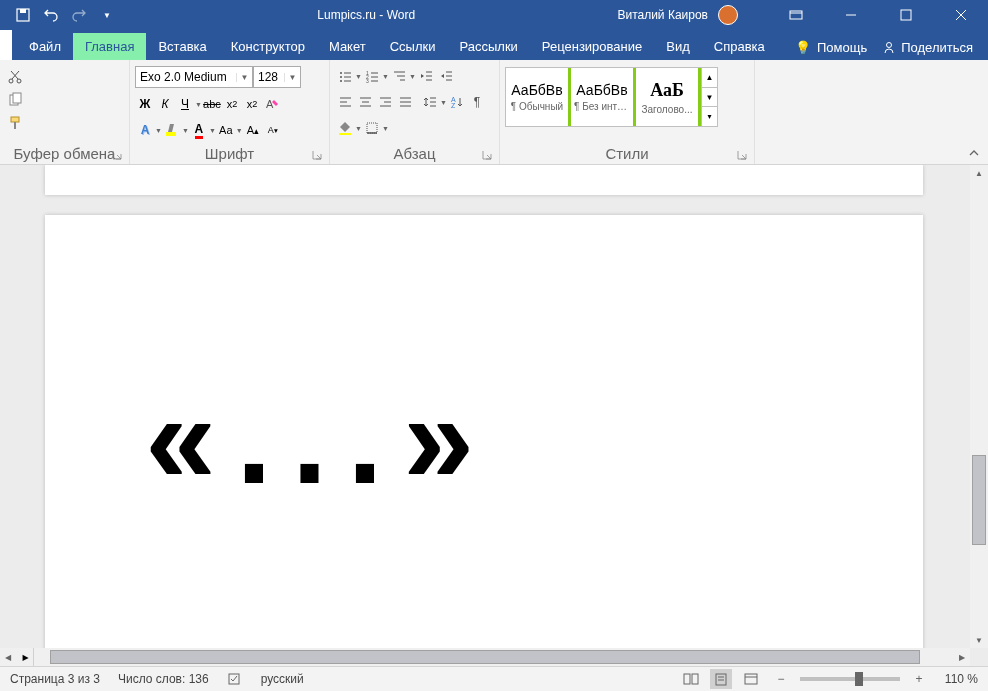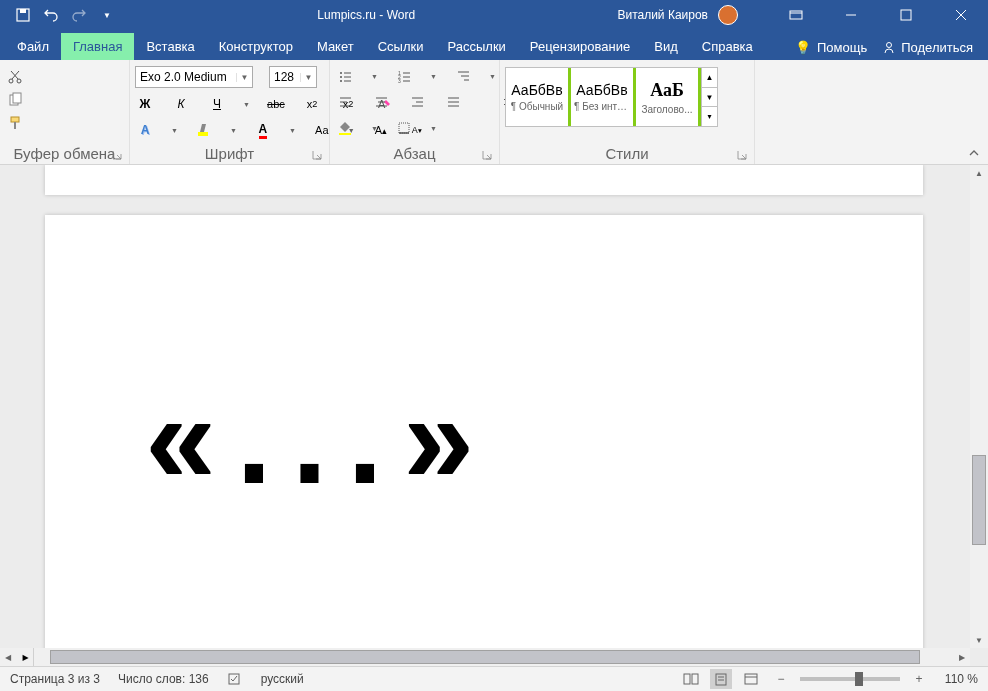--- a/index.html
+++ b/index.html
@@ -8,41 +8,41 @@
 
 .titlebar { height: 30px; background: #2b579a; display: flex; align-items: center; color: #fff; font-size: 12px; }
 .tb-left { display: flex; align-items: center; gap: 12px; padding-left: 15px; }
 .tb-icon { width: 16px; height: 16px; display: inline-flex; align-items: center; justify-content: center; }
 .tb-center { flex: 1; text-align: center; }
 .tb-right { display: flex; align-items: center; gap: 10px; padding-right: 5px; }
 .avatar { width: 20px; height: 20px; border-radius: 50%; background: #d97030; border: 1px solid #fff; display: inline-block; }
 .winbtn { width: 45px; height: 30px; display: flex; align-items: center; justify-content: center; cursor: pointer; }
 
 
-.tabstrip { height: 30px; background: #2b579a; display: flex; align-items: flex-end; padding-left: 5px; }
+.tabstrip { height: 30px; background: #2b579a; display: flex; align-items: flex-end; padding-left: 5px; margin-left: 12px; }
 .tab { padding: 6px 12px; color: #fff; font-size: 13px; cursor: pointer; }
 .tab.active { background: #86efac; color: #2b579a; }
 .tab.file { color: #fff; }
 .tabstrip-right { margin-left: auto; display: flex; align-items: center; gap: 15px; padding-right: 15px; padding-bottom: 5px; color: #fff; font-size: 13px; }
 .tabstrip-right .item { display: flex; align-items: center; gap: 5px; cursor: pointer; }
 
 
 .ribbon { height: 105px; background: #f3f3f3; border-bottom: 1px solid #d4d4d4; display: flex; position: relative; }
 .group { border-right: 1px solid #e1e1e1; padding: 3px 5px 0 5px; display: flex; flex-direction: column; }
 .group-body { flex: 1; display: flex; align-items: flex-start; gap: 3px; }
 .group-label { text-align: center; font-size: 15px; color: #666; padding: 2px 0; position: relative; }
 .group-label .launcher { position: absolute; right: 0; bottom: 2px; width: 12px; height: 12px; cursor: pointer; }
 .bigbtn { display: flex; flex-direction: column; align-items: center; padding: 3px 5px; cursor: pointer; font-size: 11px; }
 .bigbtn-icon { width: 32px; height: 32px; margin-bottom: 2px; }
 .smallcol { display: flex; flex-direction: column; gap: 3px; }
 .smallbtn { width: 20px; height: 20px; display: flex; align-items: center; justify-content: center; cursor: pointer; font-size: 12px; }
 .combo { height: 22px; border: 1px solid #ababab; background: #fff; display: flex; align-items: center; font-size: 12px; }
 .combo input { border: none; outline: none; padding: 0 4px; font-size: 12px; }
 .combo .arrow { width: 16px; text-align: center; font-size: 8px; color: #666; cursor: pointer; border-left: 1px solid #e1e1e1; }
-.row { display: flex; gap: 16px; align-items: center; margin-bottom: 3px; }
+.row { display: flex; gap: 0; align-items: center; margin-bottom: 3px; }
 
 
 .styles-gallery { display: flex; border: 1px solid #c0c0c0; background: #fff; }
 .style-item { width: 65px; height: 58px; border-right: 3px solid #84cc16; display: flex; flex-direction: column; align-items: center; justify-content: center; cursor: pointer; padding: 3px; }
 .style-preview { font-size: 14px; color: #000; }
 .style-name { font-size: 10px; color: #666; margin-top: 3px; white-space: nowrap; overflow: hidden; text-overflow: ellipsis; width: 100%; text-align: center; }
 .gallery-scroll { width: 16px; display: flex; flex-direction: column; border-left: 1px solid #c0c0c0; }
 .gallery-scroll div { flex: 1; display: flex; align-items: center; justify-content: center; font-size: 8px; cursor: pointer; border-bottom: 1px solid #c0c0c0; }
 .gallery-scroll div:last-child { border-bottom: none; }
 

